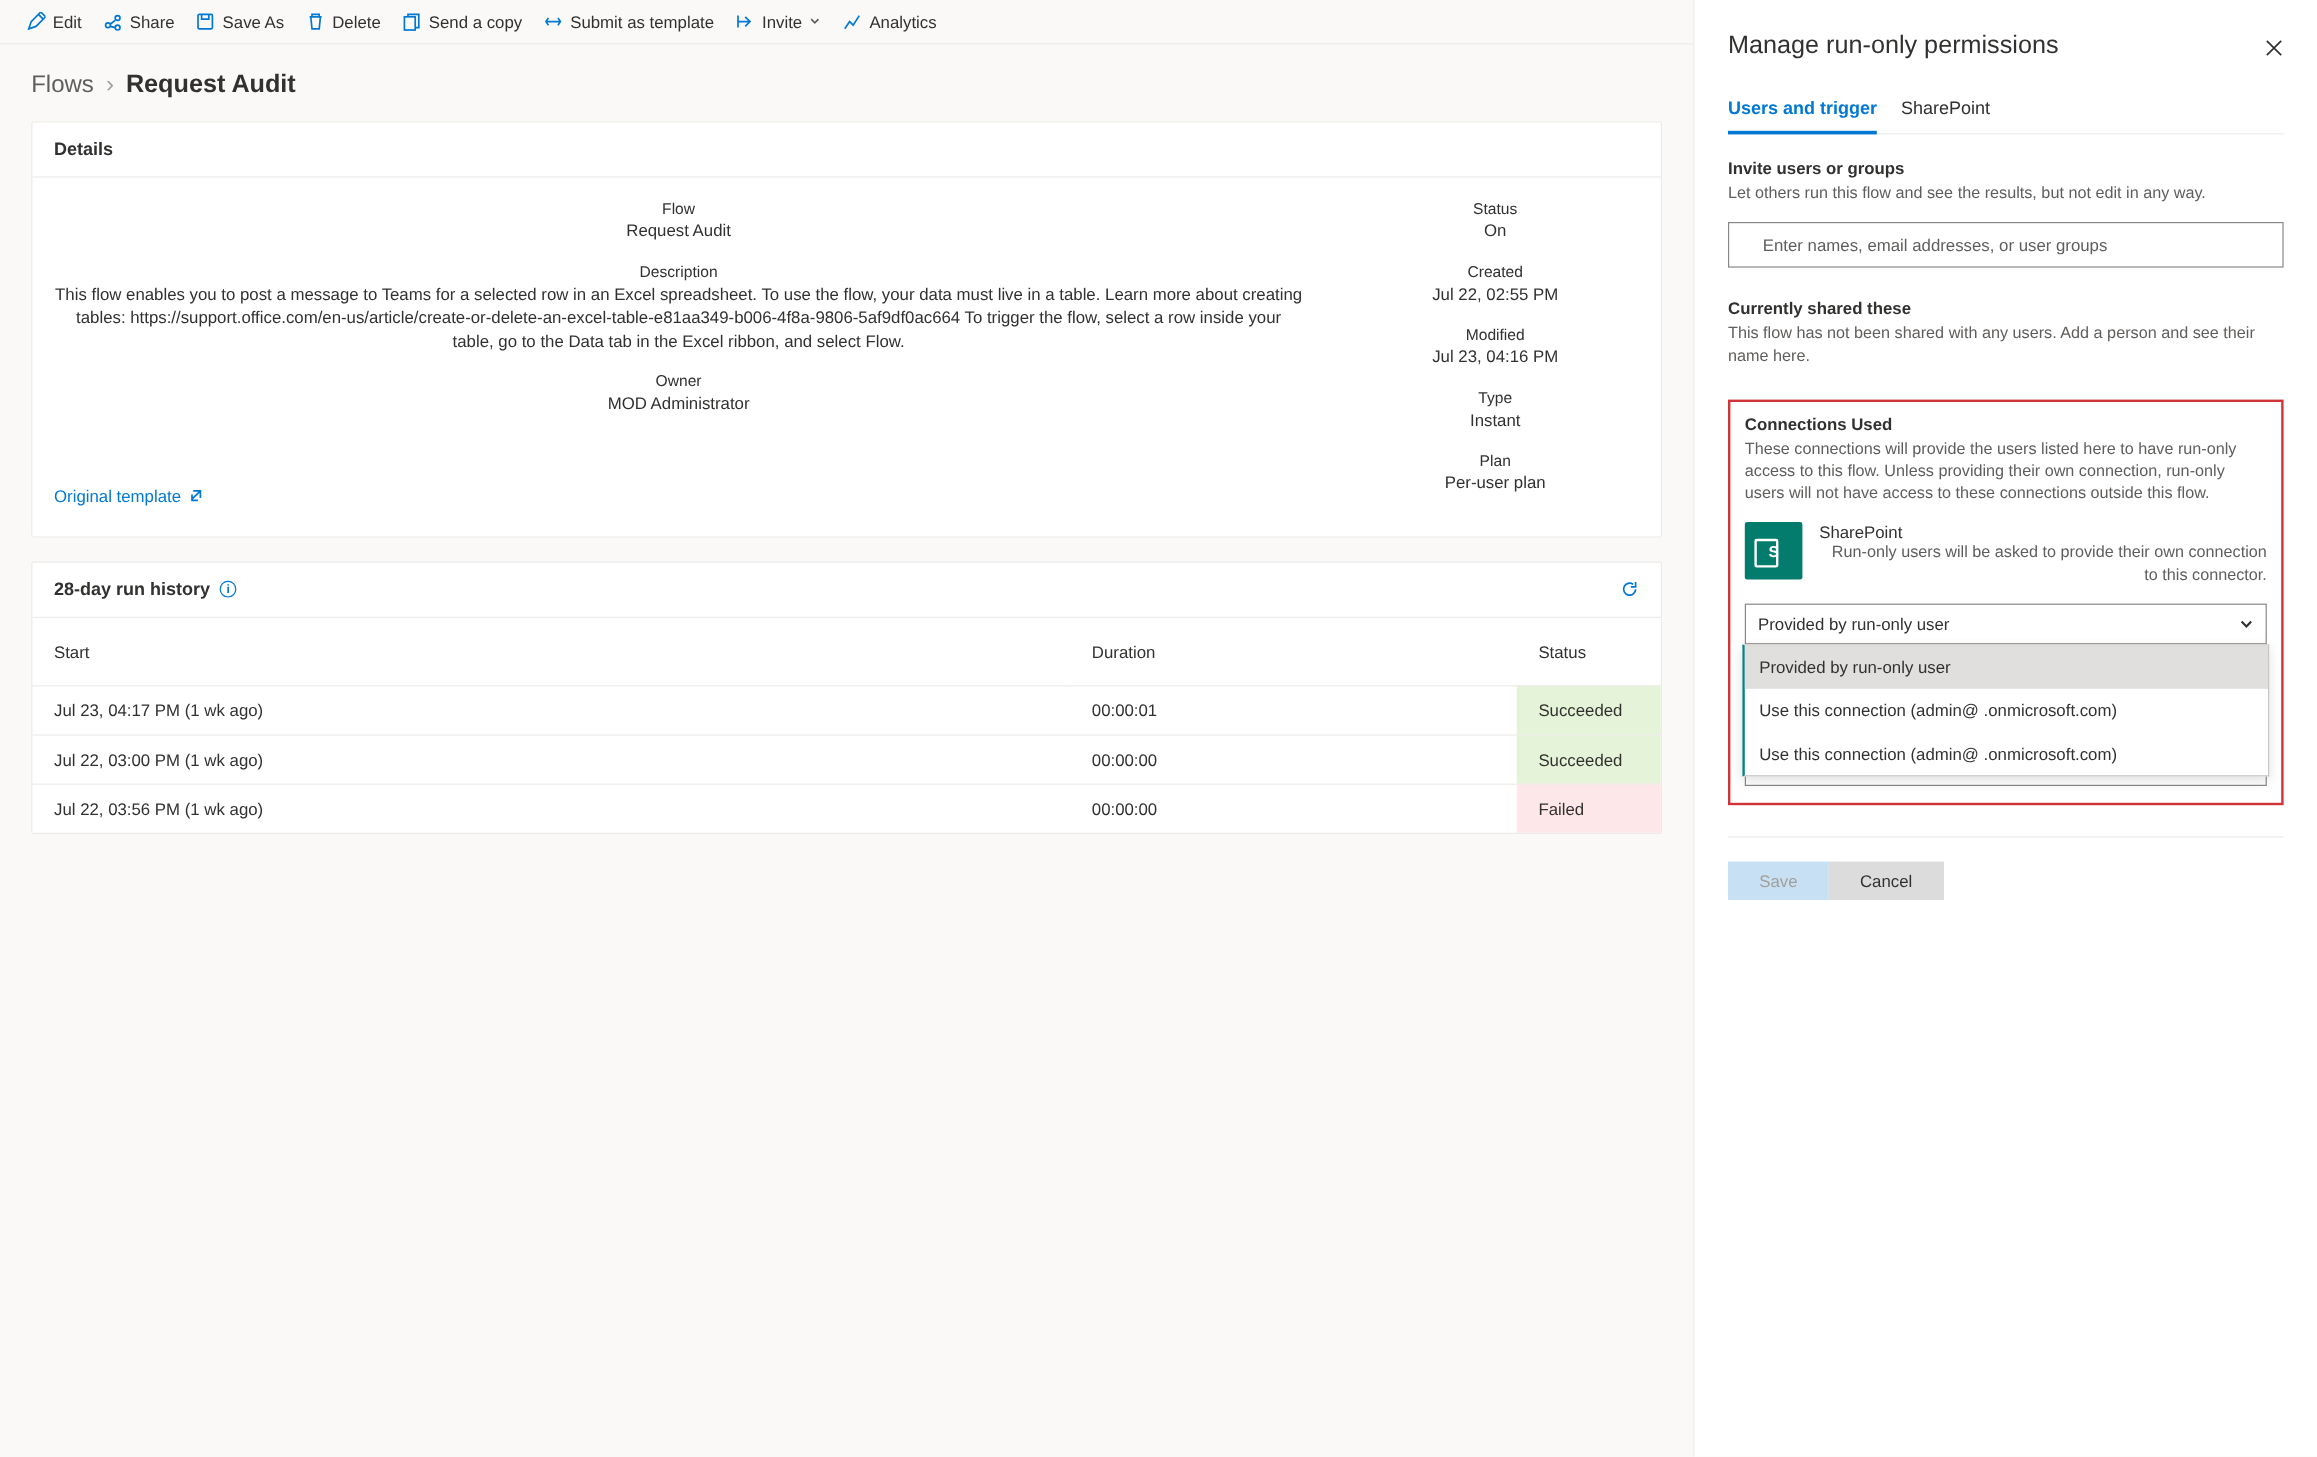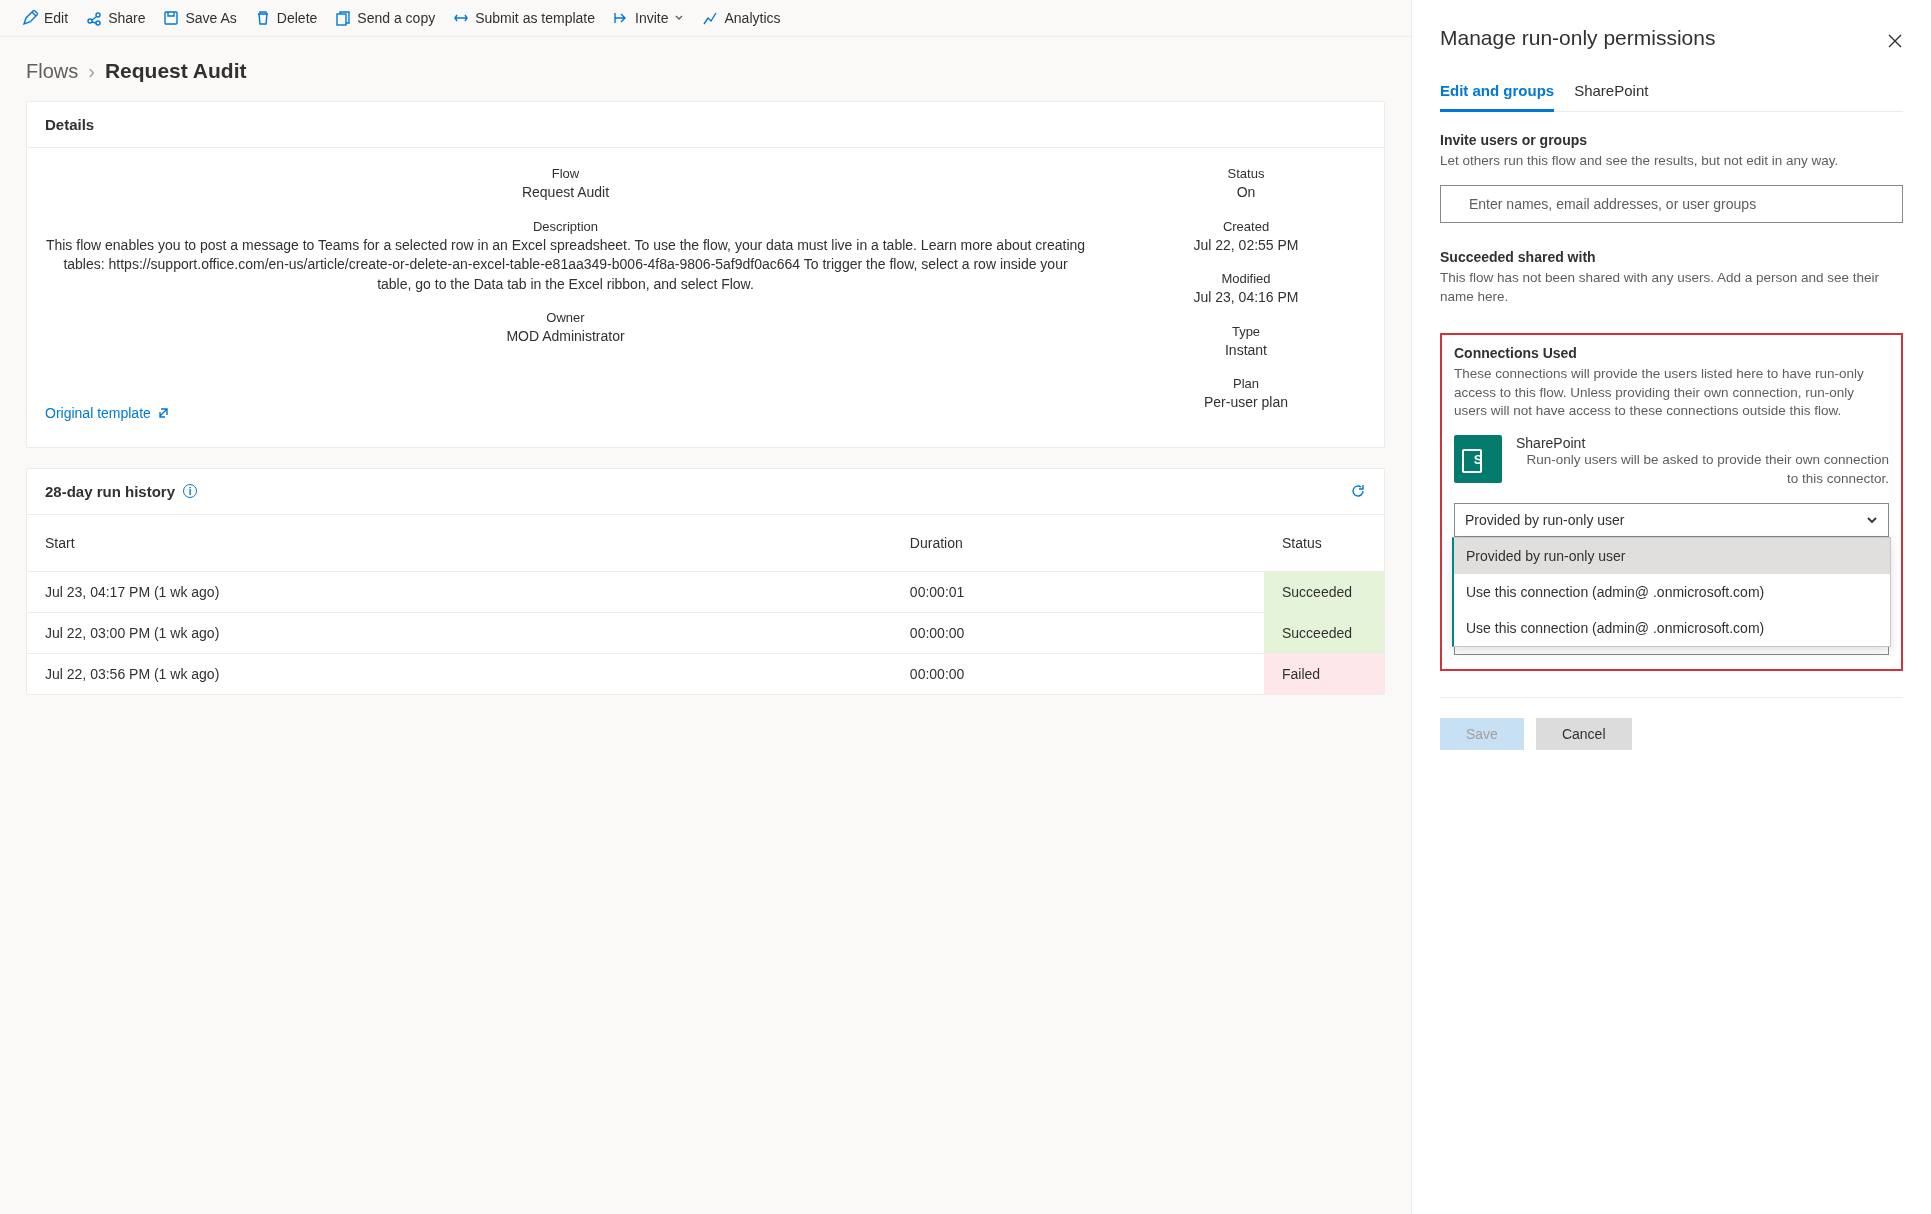--- a/index.html
+++ b/index.html
@@ -130,21 +130,21 @@
     left: -2px;
     right: -2px;
     background: #fff;
     border: 1px solid #c8c6c4;
     border-left: 2px solid #038387;
     box-shadow: 0 4px 10px rgba(0,0,0,0.12);
     z-index: 10;
   }
   .dd-item { padding: 10px 12px; font-size: 14px; cursor: pointer; }
   .dd-item.selected { background: #e1dfdd; }
-  .buttons { display: flex; gap: 12px; border-top: 1px solid #edebe9; padding-top: 20px; }
+  .buttons { display: flex; border-top: 1px solid #edebe9; padding-top: 20px; }
   .btn { padding: 8px 26px; font-size: 14px; border: none; cursor: pointer; font-family: inherit; }
   .btn-save { background: #c7e0f4; color: #a19f9d; }
   .btn-cancel { background: #dcdcdc; color: #323130; }
 </style>
 </head>
 <body>
 
 <div class="app">
   <div class="main">
     <div class="toolbar">
@@ -308,29 +308,29 @@
   <div class="panel">
     <div class="panel-title">
       <span>Manage run-only permissions</span>
       <span class="close-x">
         <svg>
             <path d="M2 2l12 12M14 2L2 14"></path>
           </svg>
       </span>
     </div>
     <div class="tabs">
-      <div class="tab active">Edit and groups</div>
+      <div class="tab active">Users and trigger</div>
       <div class="tab">SharePoint</div>
     </div>
 
     <div class="section-h">Invite users or groups</div>
     <div class="section-p">Let others run this flow and see the results, but not edit in any way.</div>
     <input class="name-input" placeholder="Enter names, email addresses, or user groups" style="">
 
-    <div class="section-h">Succeeded shared with</div>
+    <div class="section-h">Currently shared these</div>
     <div class="section-p" style="margin-bottom:26px">This flow has not been shared with any users. Add a person and see their name here.</div>
 
     <div class="red-box">
       <div class="section-h">Connections Used</div>
       <div class="section-p">These connections will provide the users listed here to have run-only access to this flow. Unless providing their own connection, run-only users will not have access to these connections outside this flow.</div>
       <div class="conn-row">
         <div class="sp-tile">
             <span>S</span>
           </div>
         <div class="conn-text">

